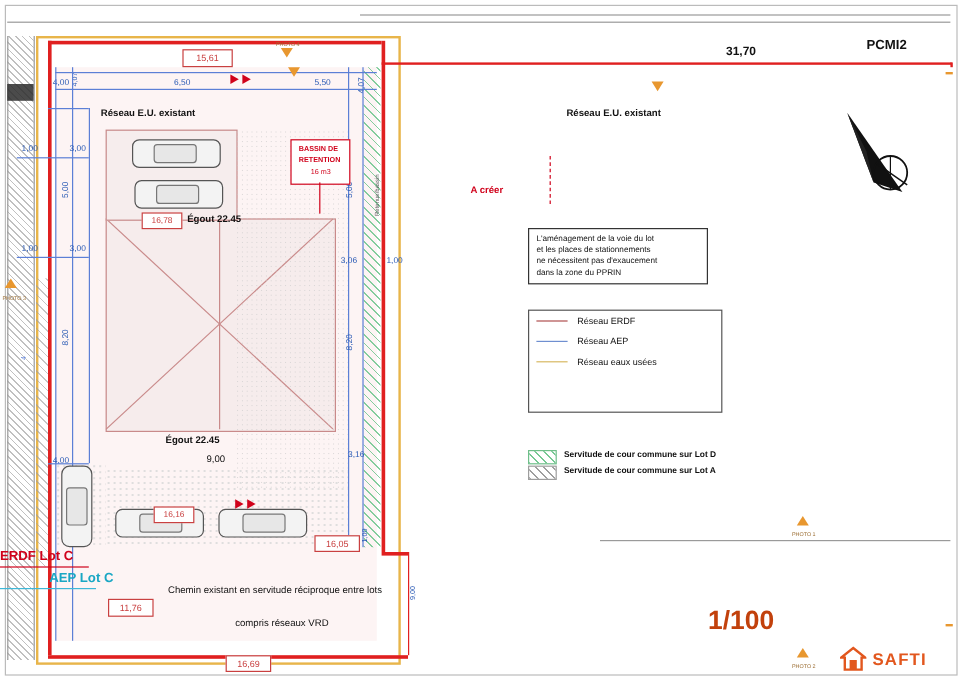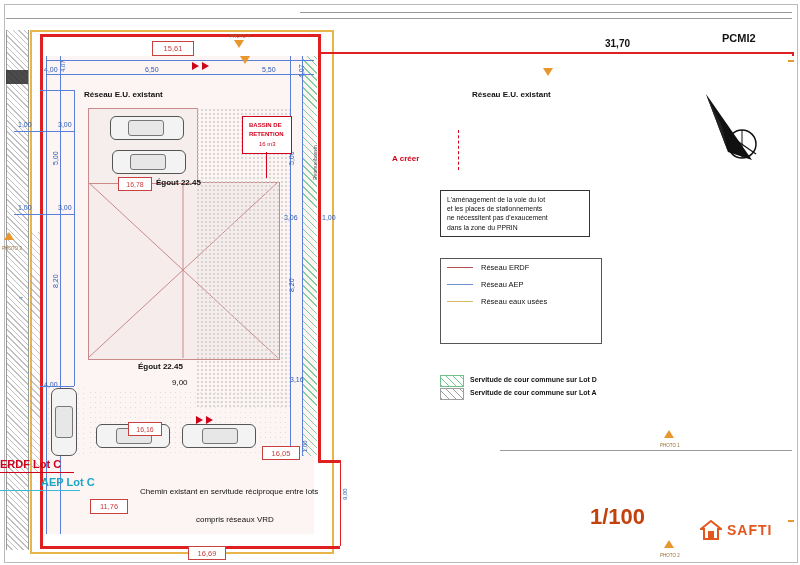--- a/index.html
+++ b/index.html
@@ -297,21 +297,21 @@
   <div class="t s11 bold red" style="left:0px;top:458px;">ERDF Lot C</div>
   <div class="t s11 bold cyan" style="left:0px;top:476px;margin-left:41px;">AEP Lot C</div>
   <div class="hl cyan-l" style="left:0px;top:490px;width:80px;"></div>
   <div class="hl" style="left:0px;top:472px;width:74px;border-top-color:#d0021b;"></div>
 
   <div class="t s8" style="left:140px;top:487px;">Chemin existant en servitude réciproque entre lots</div>
   <div class="t s8" style="left:196px;top:515px;">compris réseaux VRD</div>
 
   <div class="title2" style="left:590px;top:504px;">1/100</div>
 
-  <div class="safti" style="left:700px;top:519px;justify-content:space-between;">
+  <div class="safti" style="left:700px;top:538px;justify-content:space-between;">
     <span class="safti-house">
       <svg width="22" height="22" viewBox="0 0 22 22">
         <path d="M11 2 L21 10 L18 10 L18 20 L4 20 L4 10 L1 10 Z" fill="none" stroke="#e2571e" stroke-width="2"></path>
         <rect x="8" y="12" width="6" height="8" fill="#e2571e"></rect>
       </svg>
     </span>
     <span class="safti-text">SAFTI</span>
   </div>
 
   <div class="tri orange-u" style="left:664px;top:430px;"></div>

